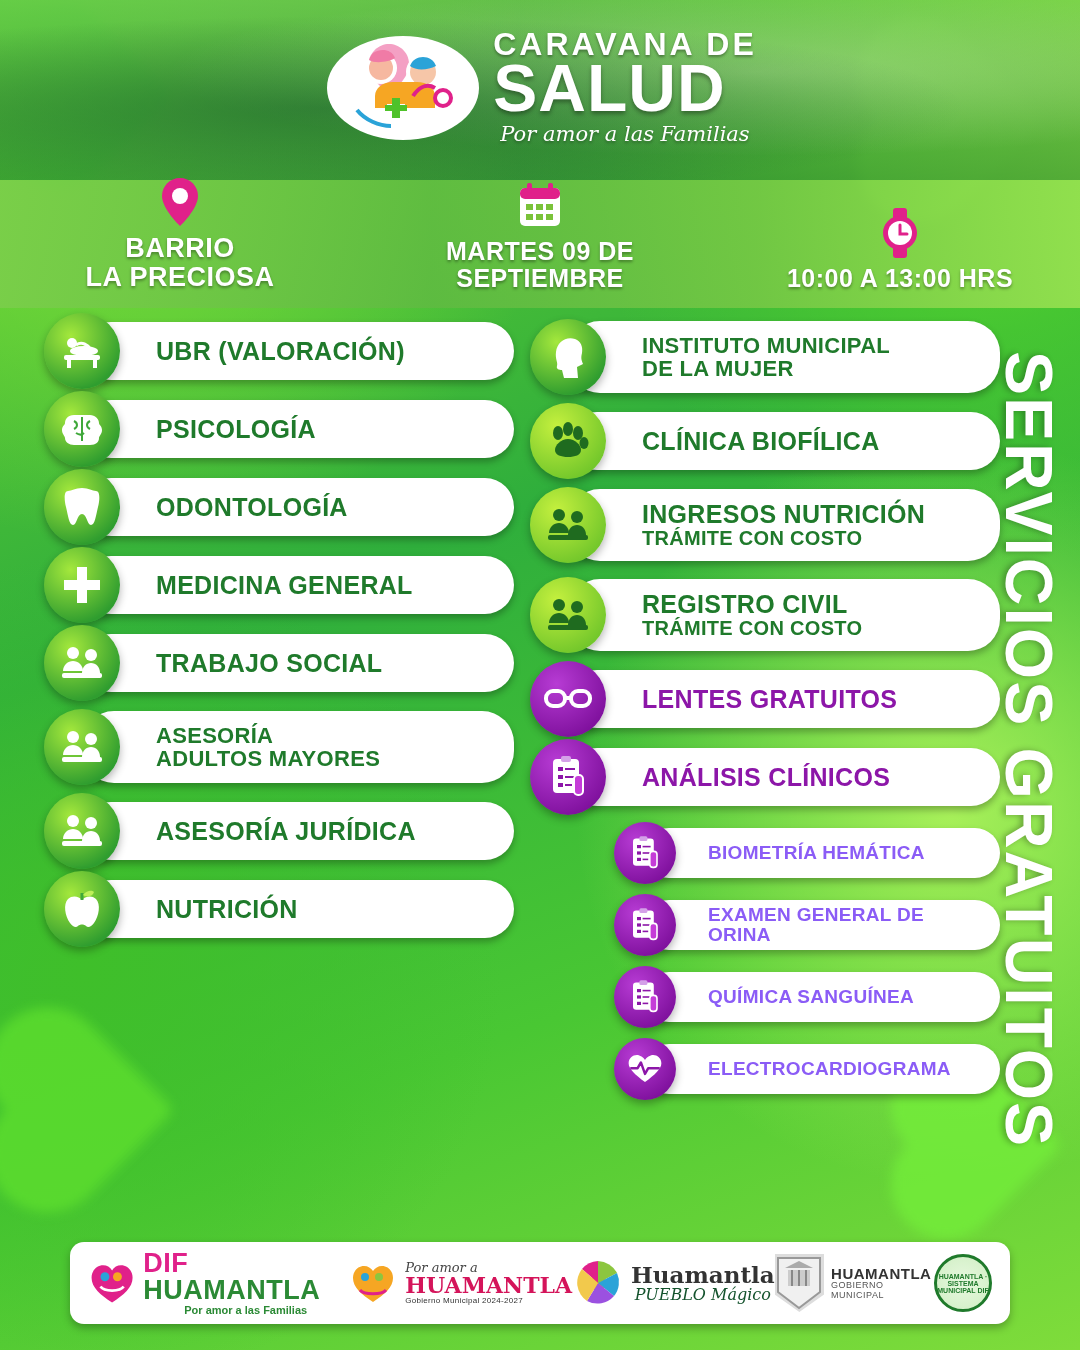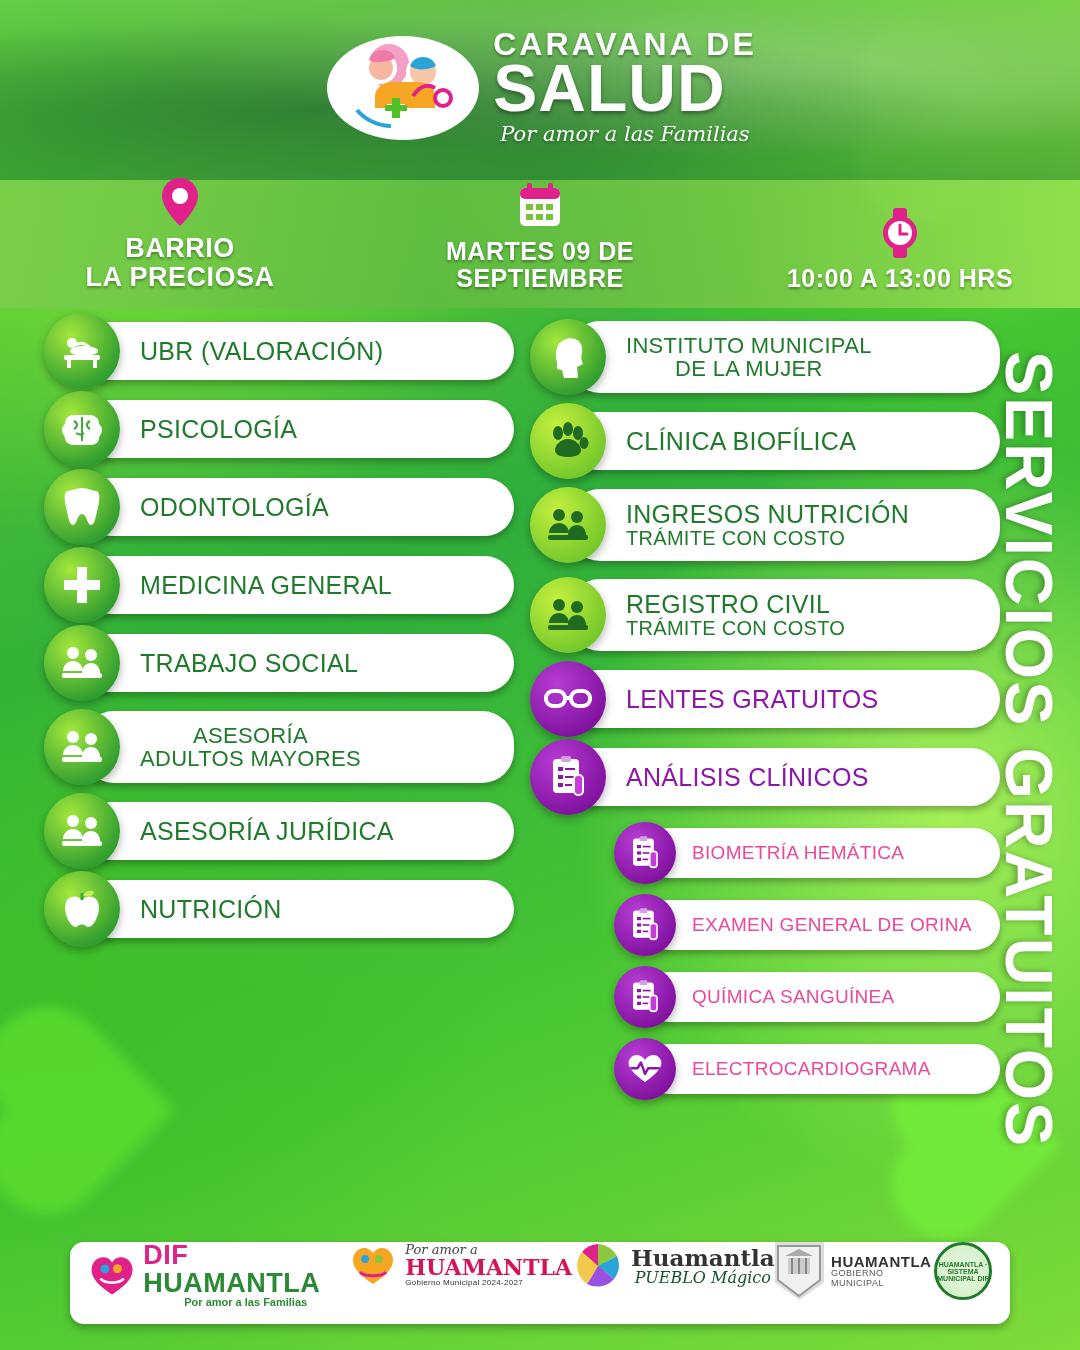--- a/index.html
+++ b/index.html
@@ -114,35 +114,36 @@
   .pill .plate {
     margin-left: 38px;
     height: 58px; flex: 1;
     background: #fff;
     border-radius: 32px;
     display: flex; align-items: center;
     padding-left: 58px; padding-right: 18px;
     box-shadow: 0 4px 7px rgba(0,0,0,.28);
   }
   .pill .label {
-    font-weight: normal; font-size: 25px; color: #1f7a2b; letter-spacing: .3px;
+    font-weight: bold; font-size: 25px; color: #1f7a2b; letter-spacing: .3px;
     line-height: 1.05;
-  }
-  .pill .label.small { font-size: 22px; text-align: center; }
+    margin-left: 16px;
+  }
+  .pill .label.small { font-size: 22px; }
   .pill .label .sub { display: block; font-size: 20px; }
   .pill.purple-text .label { color: #8c16a8; }
 
   .pill.tall { height: 74px; }
   .pill.tall .plate { height: 72px; }
 
   
   .pill.study { height: 58px; margin-bottom: 14px; margin-left: 84px; }
   .pill.study .bubble { width: 62px; height: 62px; }
   .pill.study .plate { height: 50px; margin-left: 30px; padding-left: 48px; border-radius: 26px; }
-  .pill.study .label { font-size: 19px; color: #ec4899; }
+  .pill.study .label { font-size: 19px; color: #8b5cf6; }
 
   
   .requisitos { margin-top: 6px; padding-left: 44px; color: #fff; }
   .req-title {
     font-weight: bold; font-size: 24px; color: #f5d20c; line-height: 1.12;
     text-shadow: 0 2px 3px rgba(0,0,0,.35);
   }
   .req-list { margin-top: 8px; }
   .req-item {
     font-size: 25px; color: #fff; margin-left: 18px; line-height: 1.35;
@@ -159,21 +160,21 @@
     writing-mode: vertical-rl;
     font-size: 66px; font-weight: bold; color: #fff;
     letter-spacing: 2px;
     text-shadow: 0 3px 6px rgba(0,0,0,.3);
   }
 
   
   .footer {
     position: absolute; left: 70px; right: 70px; bottom: 26px; height: 82px;
     background: #fff; border-radius: 14px;
-    display: flex; align-items: flex-start; justify-content: space-around;
+    display: flex; align-items: center; justify-content: space-around;
     box-shadow: 0 4px 9px rgba(0,0,0,.28);
     padding: 0 18px;
   }
   .flogo { display: flex; align-items: center; gap: 7px; }
   .flogo .txt { line-height: 1.02; }
   .f1-main { font-size: 27px; font-weight: bold; color: #2b8a35; letter-spacing: .5px; }
   .f1-main .pink { color: #e0218a; }
   .f1-sub { font-size: 11px; color: #2b8a35; font-weight: bold; text-align: center; }
   .f2-top { font-size: 13px; font-style: italic; color: #444; font-family: "DejaVu Serif", serif; }
   .f2-main { font-size: 22px; font-weight: bold; color: #d4145a; font-family: "DejaVu Serif", serif; }

